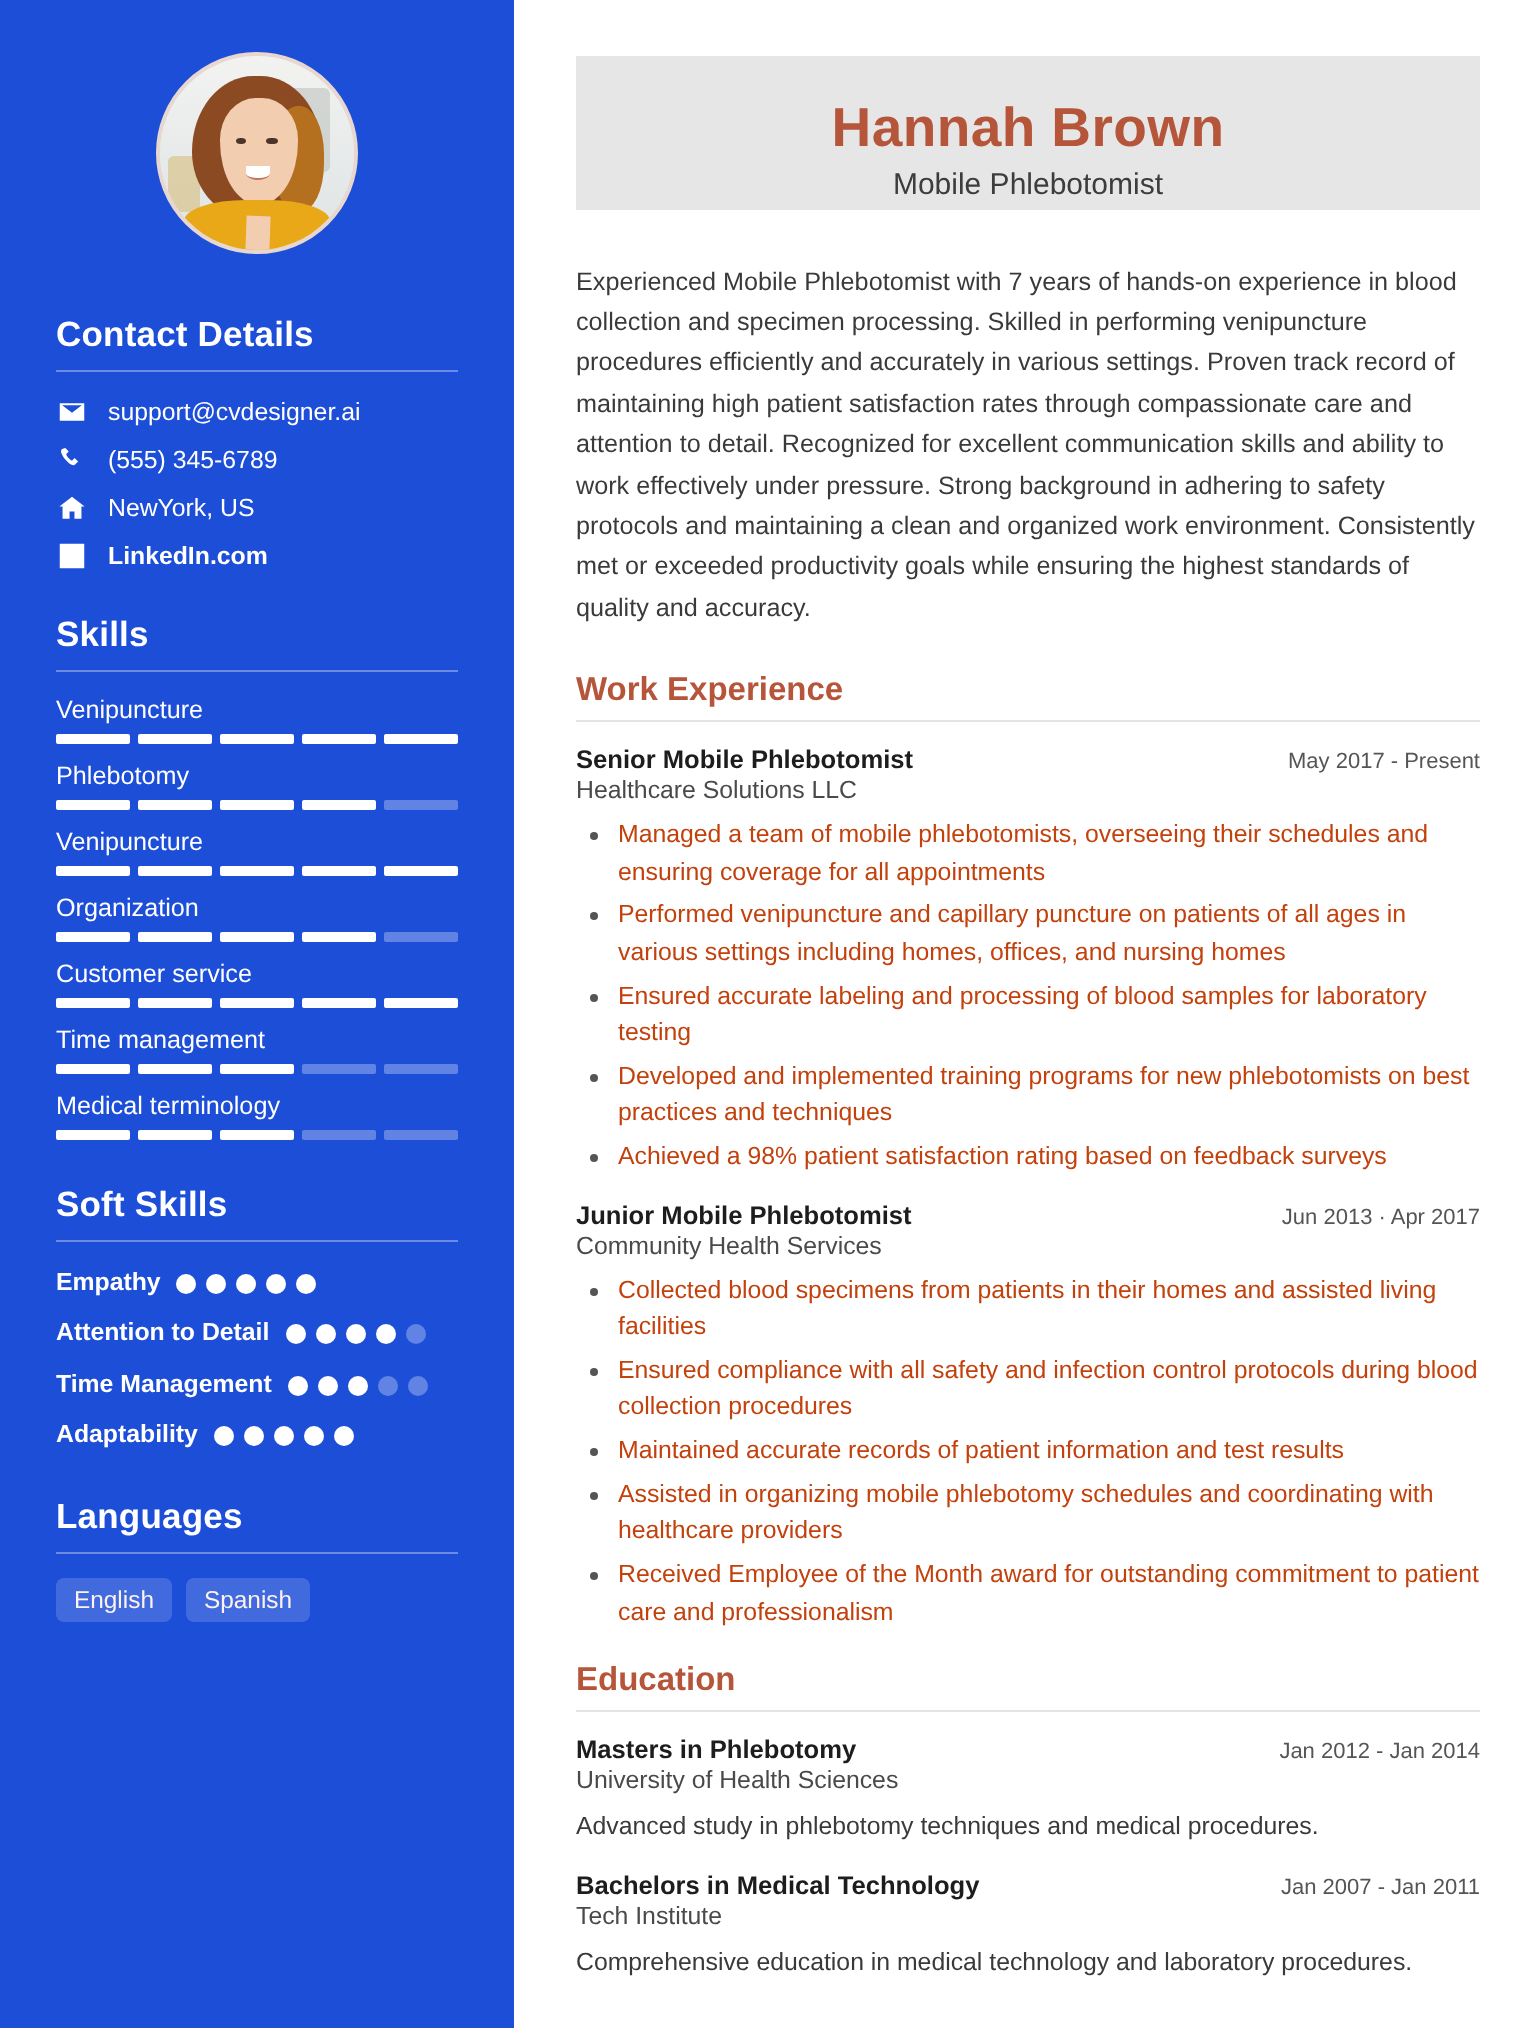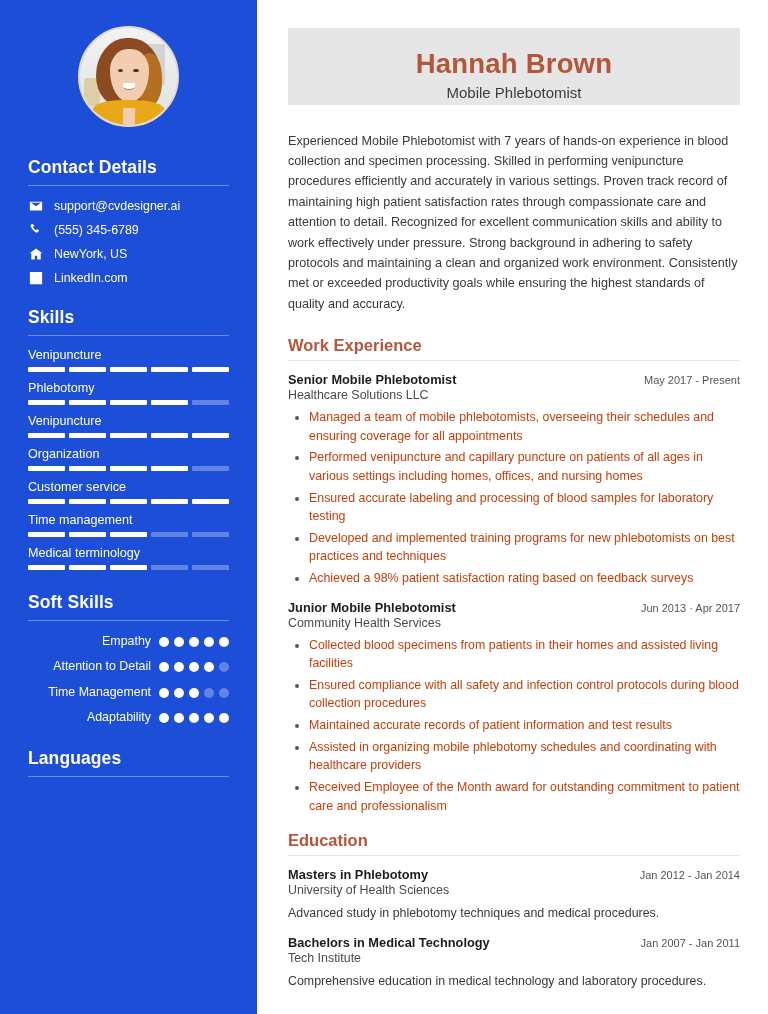--- a/index.html
+++ b/index.html
@@ -121,21 +121,21 @@
   .block { margin-bottom: 22px; }
 
   
   .contact-row {
     display: flex;
     align-items: center;
     gap: 11px;
     margin-bottom: 9px;
     font-size: 12.4px;
   }
-  .contact-row:last-child { margin-bottom: 0; }
+  .contact-row:last-child { margin-bottom: 0; font-weight: bold; }
   .c-icon {
     width: 15px; height: 15px;
     display: flex; align-items: center; justify-content: center;
     flex: 0 0 15px;
   }
   .c-icon svg { display: block; fill: #ffffff; }
 
   
   .skill { margin-bottom: 9px; }
   .skill-name { font-size: 12.6px; margin-bottom: 5px; }
@@ -148,23 +148,24 @@
     flex: 1;
     background: rgba(255,255,255,.30);
     border-radius: 1px;
   }
   .seg.on { background: #ffffff; }
 
   
   .soft-row {
     display: flex;
     align-items: flex-start;
-    justify-content: flex-end;
+    justify-content: flex-start;
     gap: 8px;
     margin-bottom: 9px;
+    font-weight: bold;
   }
   .soft-name {
     font-size: 12.4px;
     line-height: 1.32;
     max-width: 112px;
   }
   .dots { display: flex; gap: 5px; padding-top: 4px; flex: 0 0 auto; }
   .dot {
     width: 10px; height: 10px; border-radius: 50%;
     background: rgba(255,255,255,.30);
@@ -455,20 +456,24 @@
               <span class="dot on"></span>
               <span class="dot on"></span>
             </div>
           </div>
         </div>
     </div>
 
     <div class="block">
       <div class="side-heading">Languages</div>
       <div class="side-rule"></div>
+      <div class="lang-wrap" id="lang-list">
+          <span class="lang-pill">English</span>
+          <span class="lang-pill">Spanish</span>
+        </div>
     </div>
 
   </aside>
 
   <main class="main">
 
     <div class="name-card">
       <div class="full-name">Hannah Brown</div>
       <div class="job-title">Mobile Phlebotomist</div>
     </div>

